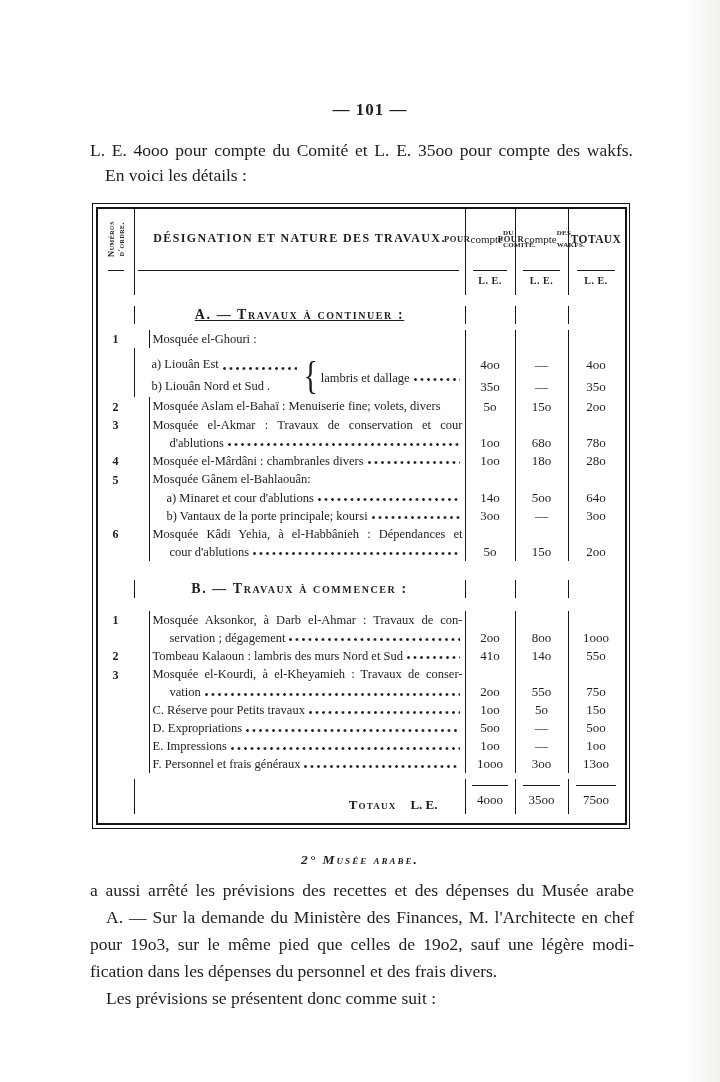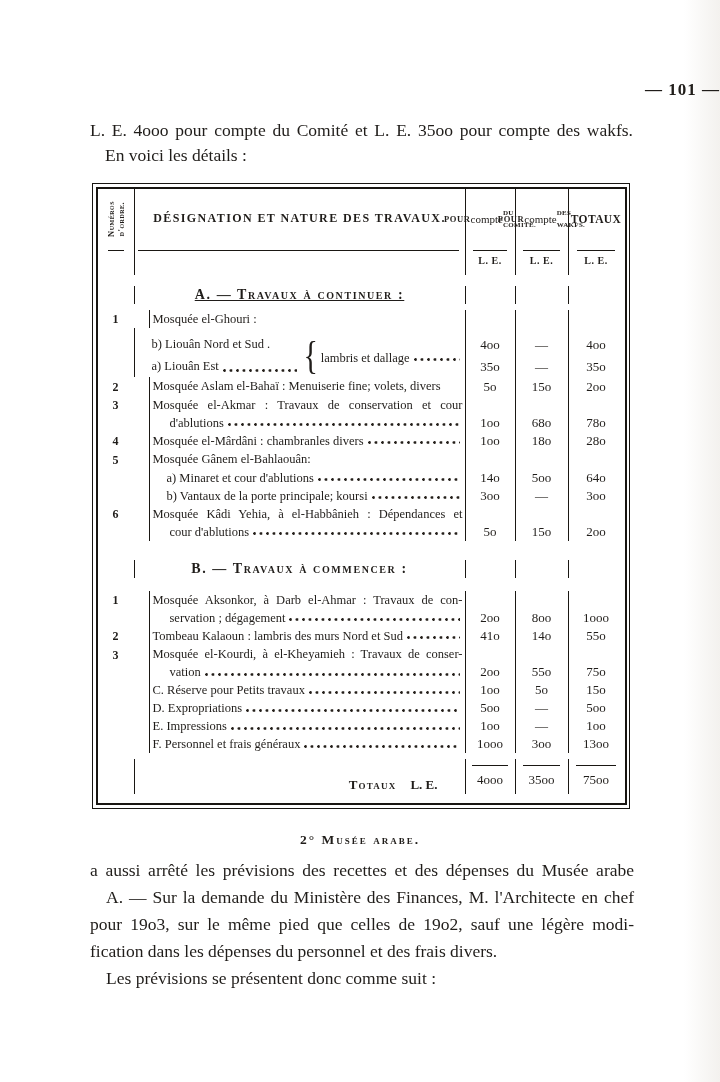--- a/index.html
+++ b/index.html
@@ -6,22 +6,22 @@
   html, body { width: 720px; }
   body {
     width: 720px; height: 1082px;
     background: linear-gradient(to right, #ffffff 0%, #ffffff 95%, #f3f1ee 100%);
     color: #201d1a;
     font-family: "Liberation Serif", "DejaVu Serif", serif;
     overflow: hidden;
     position: relative;
   }
   .pagenum {
-    padding-top: 80px;
-    text-align: right;
+    padding-top: 100px;
+    text-align: center;
     font-size: 17px;
     font-weight: bold;
     letter-spacing: 1px;
     margin-left: 20px;
   }
   .intro {
     margin: 18px auto 0 90px;
     width: 543px;
     font-size: 17.5px;
     line-height: 25px;
@@ -111,21 +111,21 @@
   .totrow { padding-top: 6px; padding-bottom: 9px; }
   .totline { text-align: right; padding: 17px 27px 0 0; font-size: 13px; }
   .totlabel { font-variant: small-caps; letter-spacing: 1.2px; font-weight: 600; }
   .totcur { margin-left: 14px; font-weight: 600; }
   .trule { width: 72%; margin: 3px auto 5px; border-top: 1.3px solid #1a1713; }
   .totval { padding-top: 3px; }
 
   
   .musee-heading {
     margin-top: 23px; text-align: center;
-    font-variant: small-caps; font-size: 13.5px; font-weight: 600; letter-spacing: 2px;
+    font-variant: small-caps; font-size: 13.5px; font-weight: 600; letter-spacing: 2px; font-style: italic;
   }
   .musee-para {
     margin: 9px auto 0 90px; width: 544px;
     font-size: 17.5px; line-height: 27px;
   }
   .pline { text-align: justify; text-align-last: justify; }
   .pline.first { padding-left: 16px; }
   .pline.last { text-align-last: left; }
   .closing { padding-left: 16px; }
 </style>
@@ -205,25 +205,25 @@
           <div class="cell c4"></div>
           <div class="cell c5"></div>
     </div>
 
     <div class="trow">
       <div class="cell c1"></div>
       <div class="cell c2">
         <div class="ghouri">
           <div class="ab">
             <div class="dline subitem">
-                  <span>b) Liouân Nord et Sud .</span>
+                  <span>a) Liouân Est</span>
+                  <span class="leader"></span>
                 </div>
             <div class="dline subitem">
-                  <span>a) Liouân Est</span>
-                  <span class="leader"></span>
+                  <span>b) Liouân Nord et Sud .</span>
                 </div>
           </div>
           <div class="brace">{</div>
           <div class="note-wrap">
             <div class="dline">
                   <span>lambris et dallage</span>
                   <span class="leader"></span>
                 </div>
           </div>
         </div>

